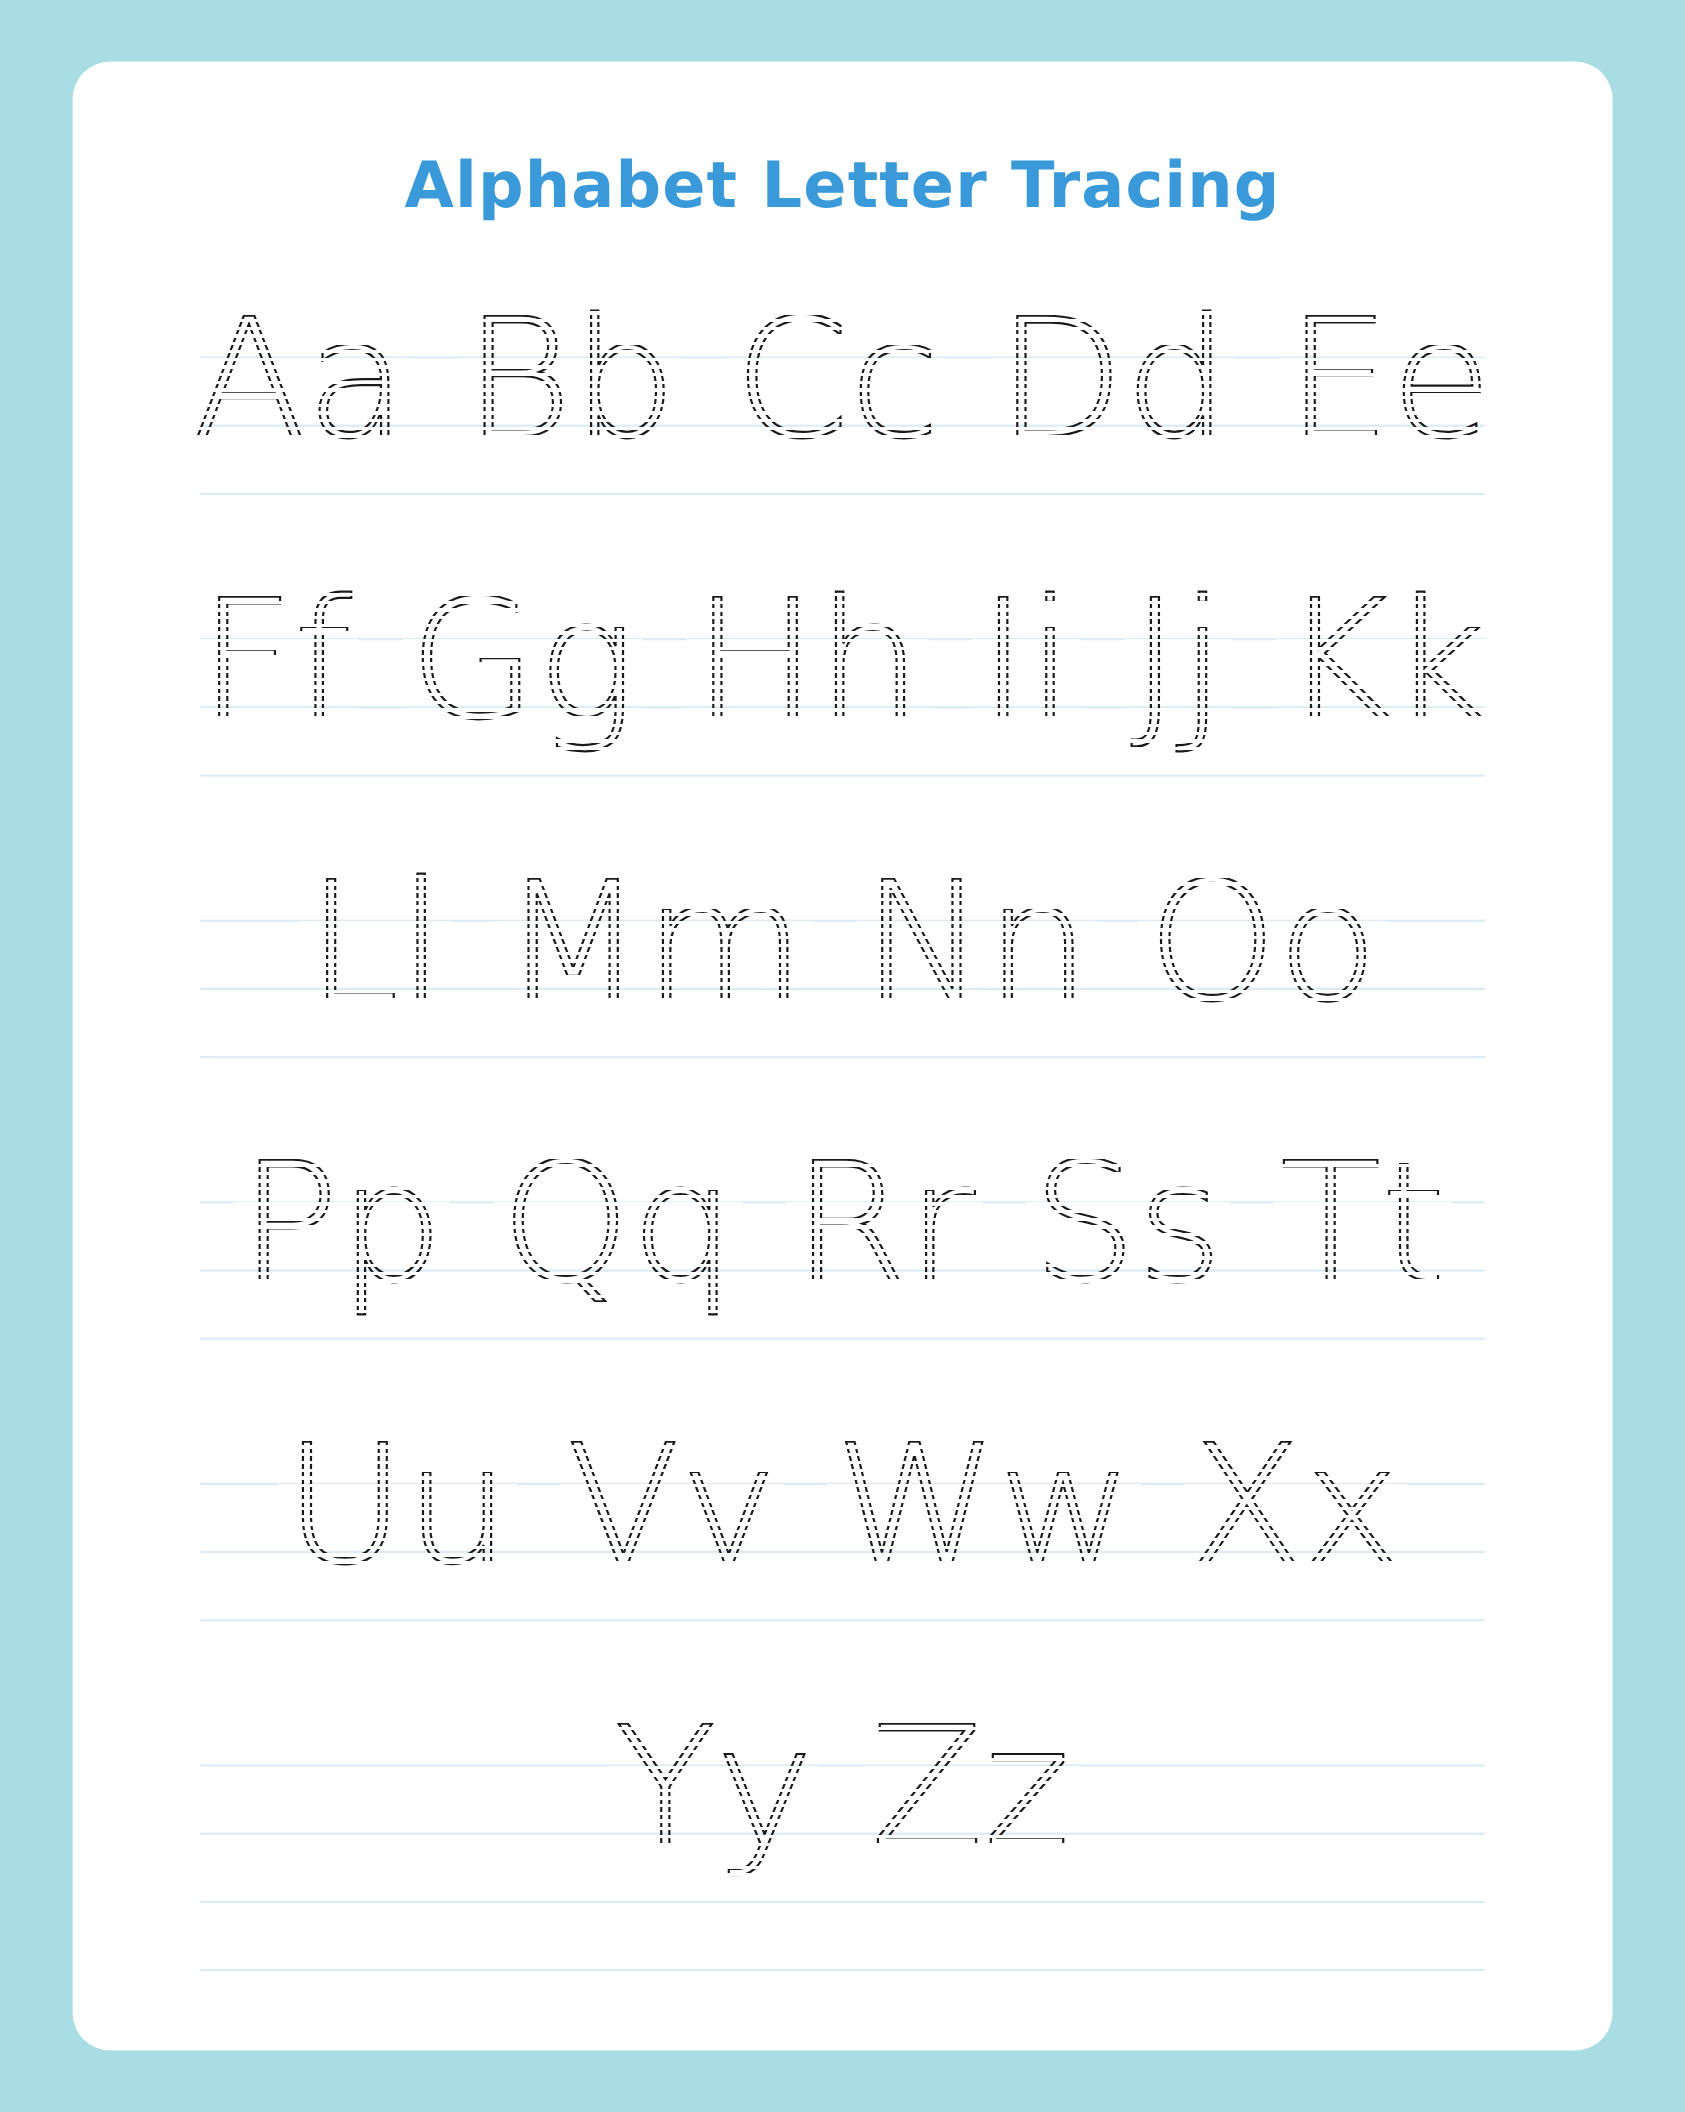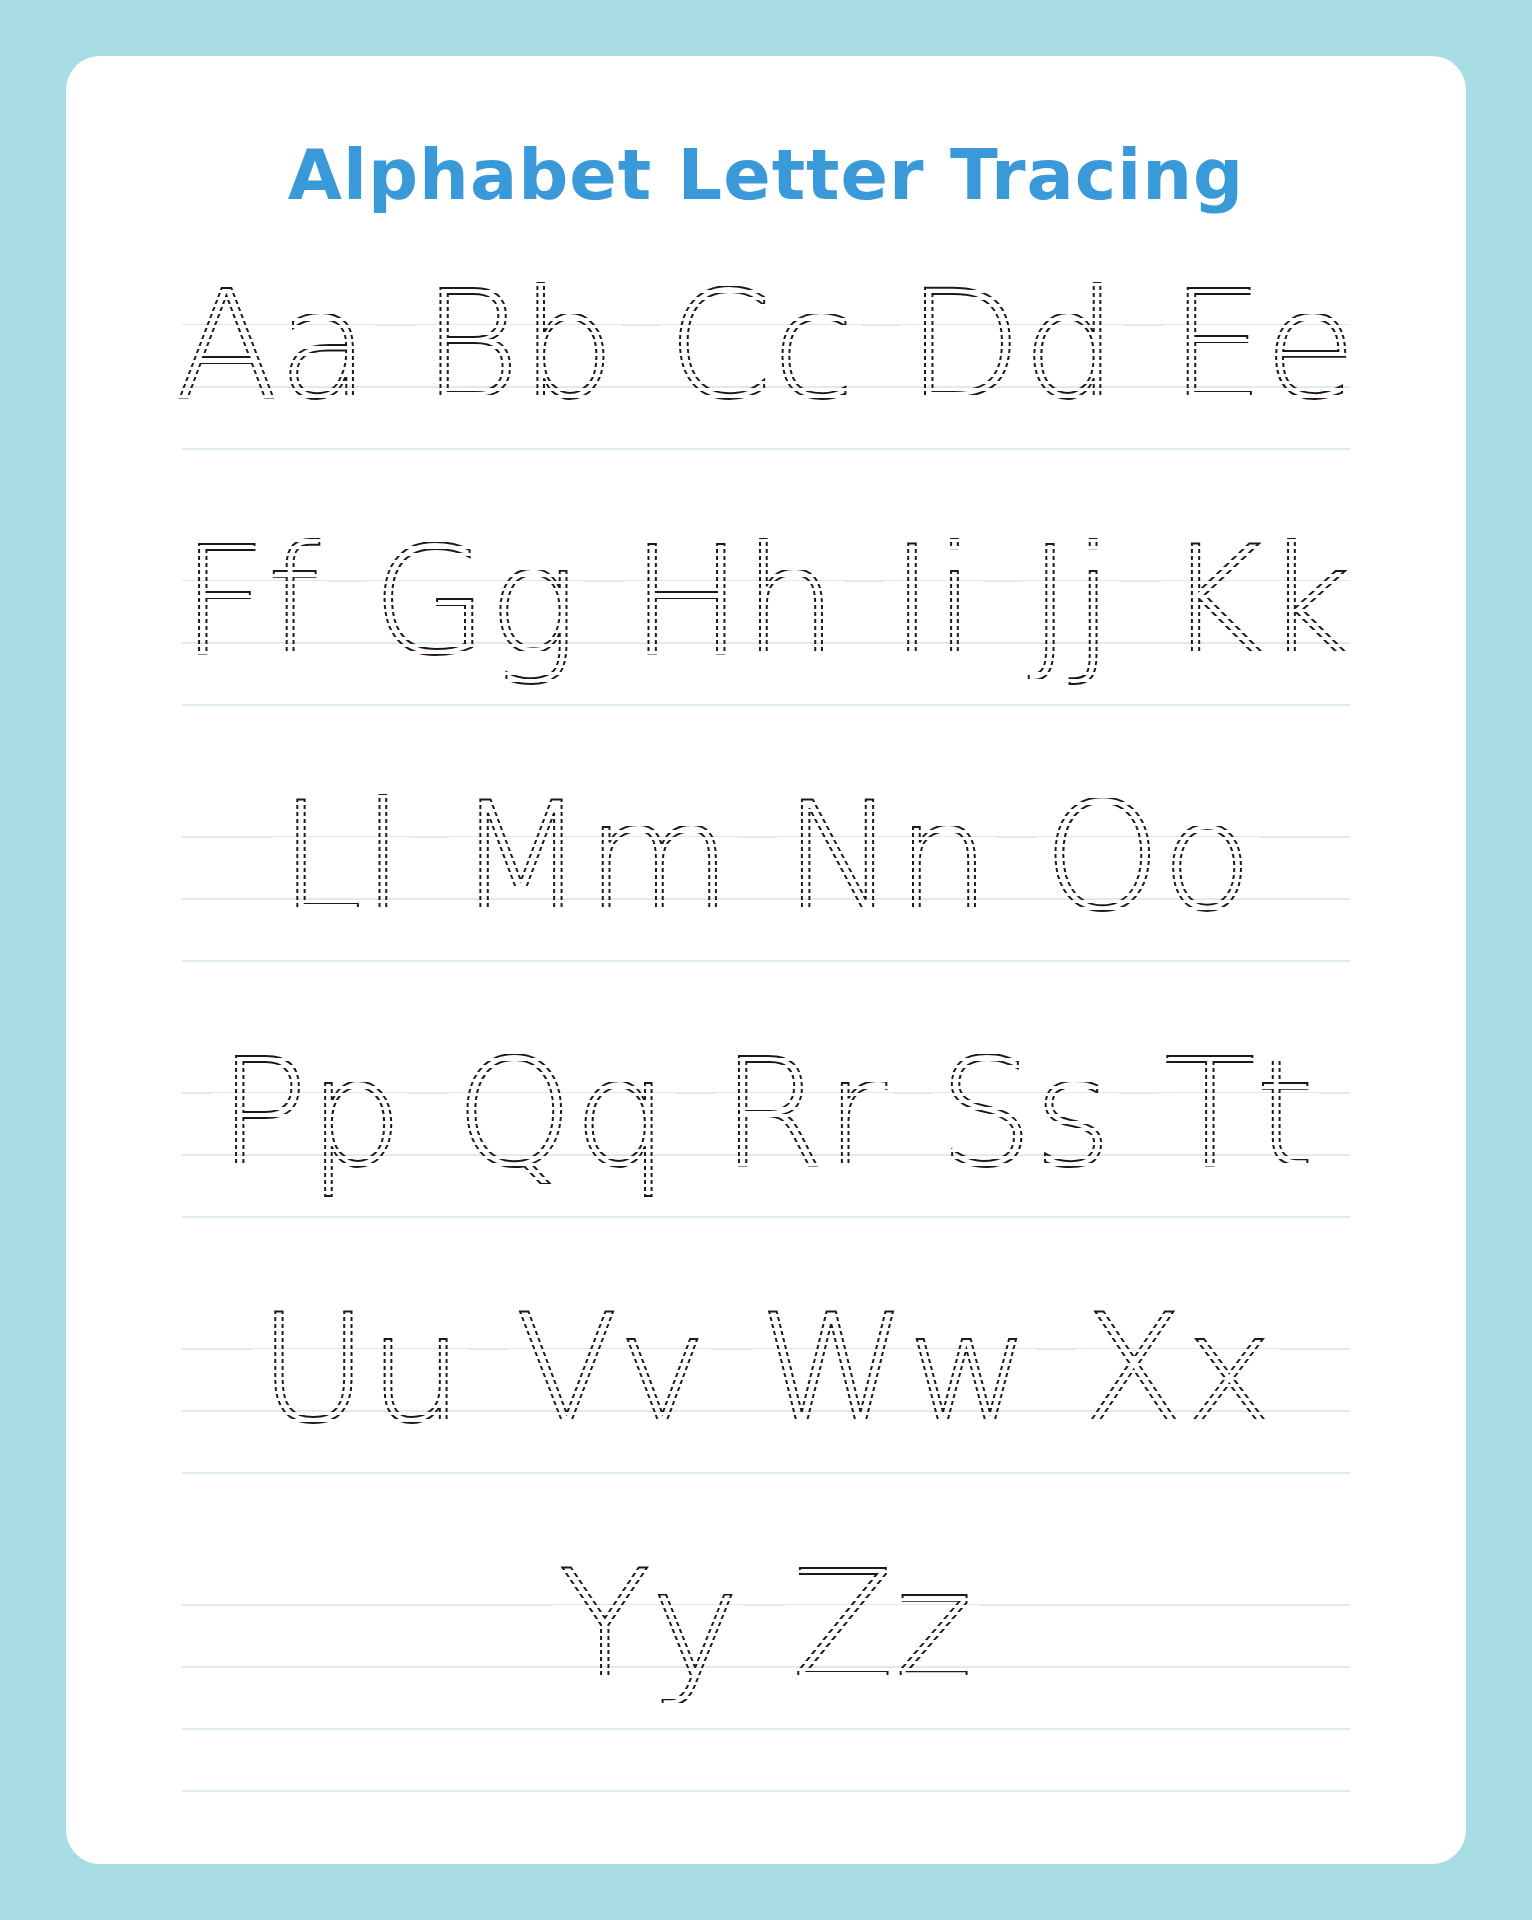--- a/index.html
+++ b/index.html
@@ -24,21 +24,21 @@
     box-sizing: border-box;
   }
   .worksheet-title {
     position: absolute;
     top: 78px;
     left: 0;
     width: 100%;
     text-align: center;
     color: #3a9ad9;
     font-family: "DejaVu Sans", sans-serif;
-    font-size: 70px;
+    font-size: 58px;
     font-weight: bold;
     letter-spacing: 1px;
     white-space: nowrap;
   }
   .rows {
     position: absolute;
     top: 258px;
     left: 0;
     width: 100%;
   }

